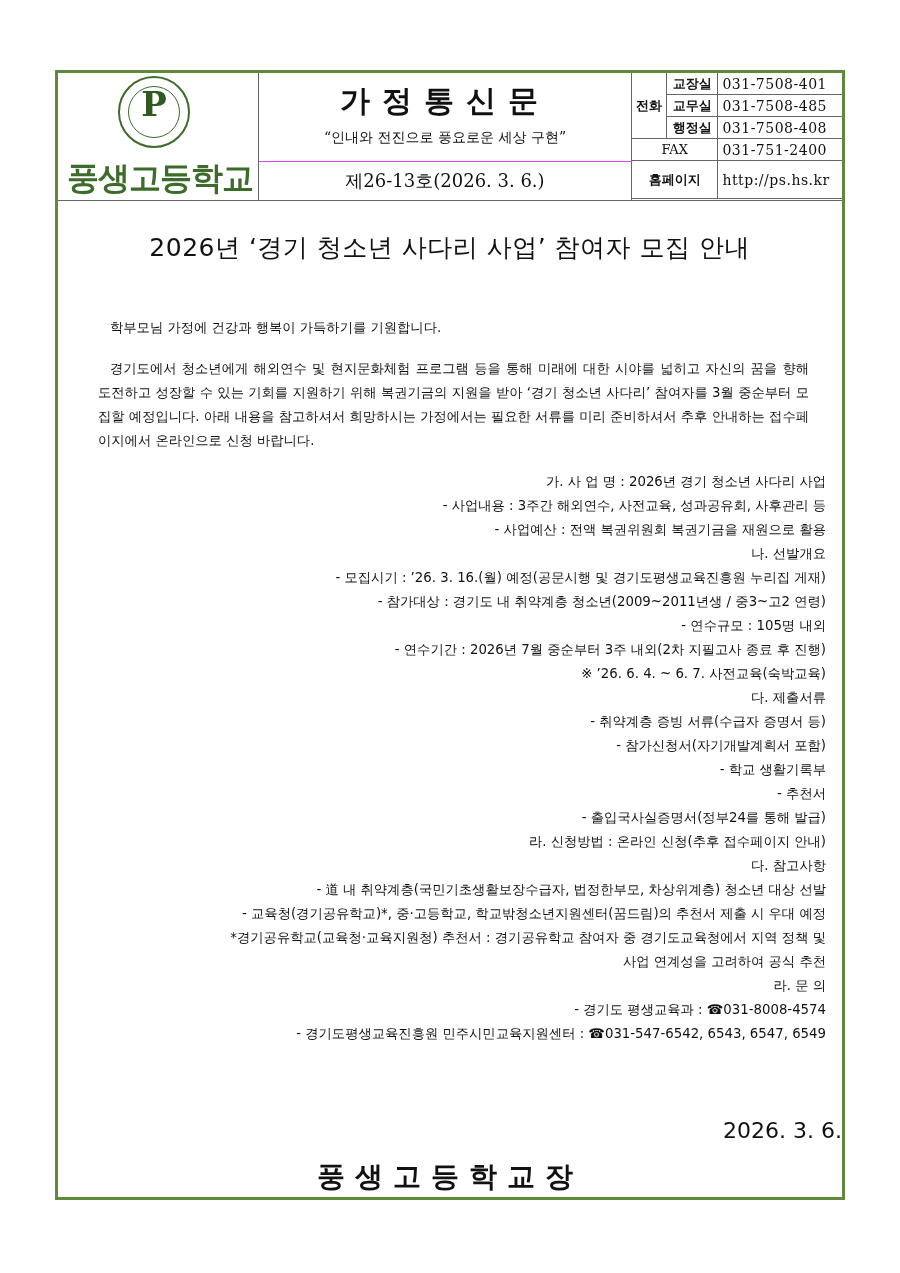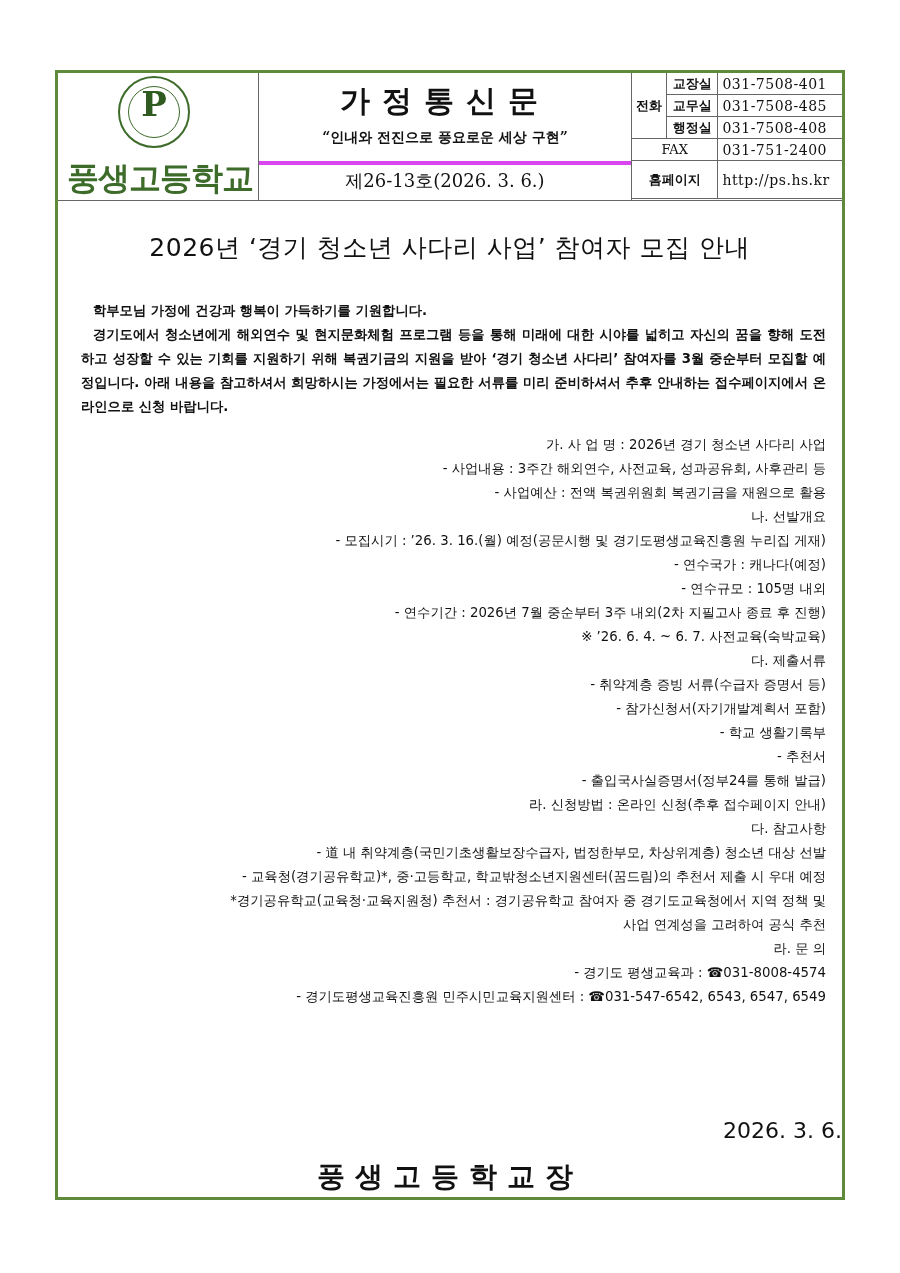--- a/index.html
+++ b/index.html
@@ -4,34 +4,34 @@
 <style>
   html, body { margin:0; padding:0; background:#ffffff; }
   body { width:900px; height:1273px; position:relative; font-family:"DejaVu Sans", sans-serif; color:#111; }
   .frame { position:absolute; left:55px; top:70px; width:790px; height:1130px; border:3px solid #5e8a3a; box-sizing:border-box; }
   .hdr { position:absolute; left:0; top:0; width:784px; height:127px; border-bottom:1px solid #666; }
   .logo-cell { position:absolute; left:0; top:0; width:200px; height:127px; border-right:1px solid #666; }
   .emblem { position:absolute; left:60px; top:3px; width:72px; height:72px; border-radius:50%; border:2px solid #3d6b2a; box-sizing:border-box; }
   .emblem .inner { position:absolute; left:8px; top:8px; width:52px; height:52px; border-radius:50%; border:1px solid #3d6b2a; box-sizing:border-box; }
   .emblem .p { position:absolute; left:0; top:6px; width:100%; text-align:center; font-family:"DejaVu Serif", serif; font-weight:bold; font-size:34px; color:#2f5a20; }
   .school-name { position:absolute; left:4px; top:84px; width:196px; text-align:center; font-size:32px; font-weight:bold; color:#3d6b2a; letter-spacing:-1px; }
-  .title-cell { position:absolute; left:201px; top:0; width:372px; height:88px; border-bottom:4px solid #d946ef; border-right:1px solid #666; }
+  .title-cell { position:absolute; left:201px; top:0; width:372px; height:88px; border-bottom:1px solid #d946ef; border-right:1px solid #666; }
   .news-title { position:absolute; top:8px; width:100%; text-align:center; font-size:30px; font-weight:bold; letter-spacing:12px; }
-  .motto { position:absolute; top:56px; width:100%; text-align:center; font-family:"DejaVu Serif", serif; font-weight:bold; font-size:14px; }
+  .motto { position:absolute; top:56px; width:100%; text-align:center; font-family:"DejaVu Serif", serif; font-weight:normal; font-size:14px; }
   .issue-cell { position:absolute; left:201px; top:89px; width:372px; height:38px; border-right:1px solid #666; font-family:"DejaVu Serif", serif; font-size:18px; text-align:center; line-height:38px; }
   .contact { position:absolute; left:574px; top:0; width:210px; height:127px; font-family:"DejaVu Serif", serif; font-size:13px; }
   .contact table { border-collapse:collapse; width:210px; }
   .contact td { border:1px solid #666; padding:0 4px; height:21px; white-space:nowrap; }
   .contact tr td:first-child { border-left:none; }
   .contact tr:first-child td { border-top:none; }
   .contact .lbl { text-align:center; font-weight:bold; }
   .contact .val { font-size:14px; letter-spacing:0.5px; border-right:none; }
   .main-title { position:absolute; left:0; top:158px; width:692px; text-align:right; font-size:25px; letter-spacing:0.5px; }
   .body { position:absolute; left:23px; top:226px; width:745px; font-size:13.3px; line-height:24px; }
-  .body p { margin:0; text-indent:12px; text-align:justify;font-weight:bold; }
+  .body p { margin:17px; text-indent:12px; text-align:justify; }
   .list { margin-top:14px; }
   .list div { white-space:nowrap;text-align:right; }
   .l1 { padding-left:0; }
   .l2 { padding-left:20px; }
   .l3 { padding-left:40px; }
   .l3b { padding-left:46px; }
   .footer-date { position:absolute; left:0; top:1045px; width:784px; text-align:right; font-size:22px; }
   .footer-sign { position:absolute; left:0; top:1085px; width:784px; text-align:center; font-size:28px; font-weight:bold; letter-spacing:10px; }
 </style>
 </head>
@@ -84,21 +84,21 @@
 
   <div class="body">
     <p>학부모님 가정에 건강과 행복이 가득하기를 기원합니다.</p>
     <p>경기도에서 청소년에게 해외연수 및 현지문화체험 프로그램 등을 통해 미래에 대한 시야를 넓히고 자신의 꿈을 향해 도전하고 성장할 수 있는 기회를 지원하기 위해 복권기금의 지원을 받아 ‘경기 청소년 사다리’ 참여자를 3월 중순부터 모집할 예정입니다. 아래 내용을 참고하셔서 희망하시는 가정에서는 필요한 서류를 미리 준비하셔서 추후 안내하는 접수페이지에서 온라인으로 신청 바랍니다.</p>
     <div class="list" id="section-list">
         <div class="l1">가. 사 업 명 : 2026년 경기 청소년 사다리 사업</div>
         <div class="l2">- 사업내용 : 3주간 해외연수, 사전교육, 성과공유회, 사후관리 등</div>
         <div class="l2">- 사업예산 : 전액 복권위원회 복권기금을 재원으로 활용</div>
         <div class="l1">나. 선발개요</div>
         <div class="l2">- 모집시기 : ’26. 3. 16.(월) 예정(공문시행 및 경기도평생교육진흥원 누리집 게재)</div>
-        <div class="l2">- 연수국가 : 캐나다(예정)</div>
+        <div class="l2">- 참가대상 : 경기도 내 취약계층 청소년(2009~2011년생 / 중3~고2 연령)</div>
         <div class="l2">- 연수규모 : 105명 내외</div>
         <div class="l2">- 연수기간 : 2026년 7월 중순부터 3주 내외(2차 지필고사 종료 후 진행)</div>
         <div class="l3">※ ’26. 6. 4. ~ 6. 7. 사전교육(숙박교육)</div>
         <div class="l1">다. 제출서류</div>
         <div class="l2">- 취약계층 증빙 서류(수급자 증명서 등)</div>
         <div class="l2">- 참가신청서(자기개발계획서 포함)</div>
         <div class="l2">- 학교 생활기록부</div>
         <div class="l2">- 추천서</div>
         <div class="l2">- 출입국사실증명서(정부24를 통해 발급)</div>
         <div class="l1">라. 신청방법 : 온라인 신청(추후 접수페이지 안내)</div>

